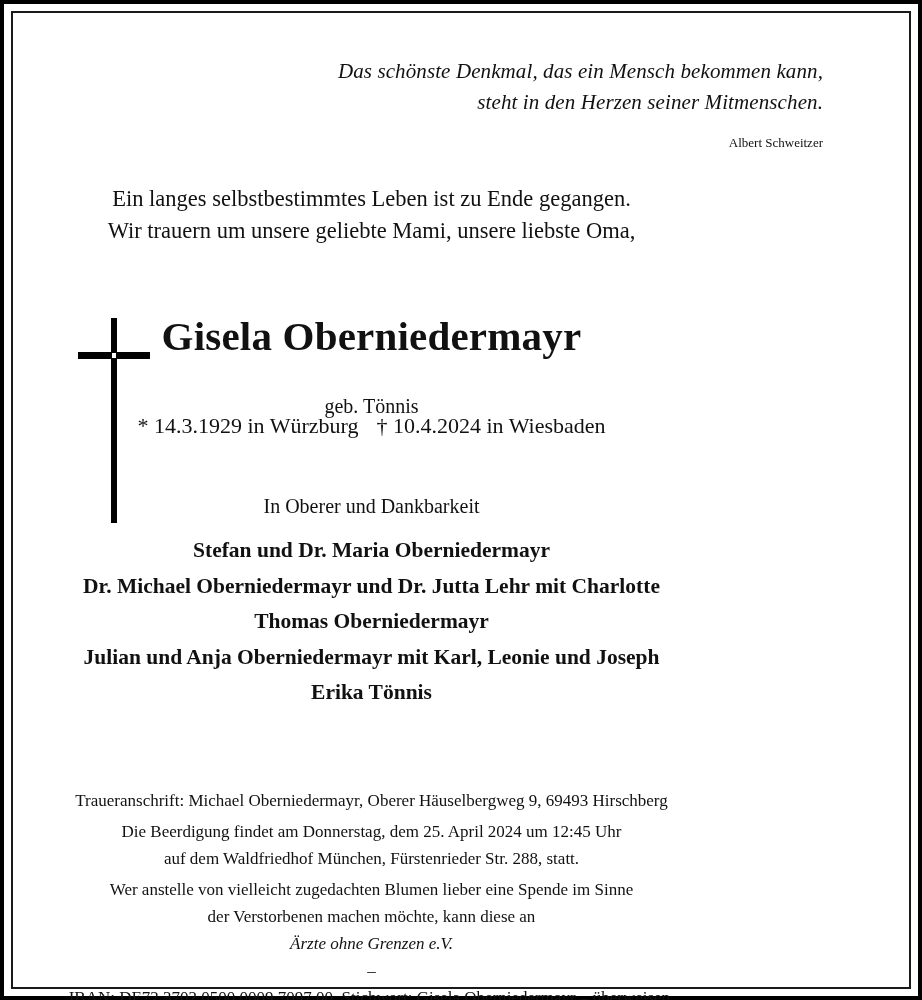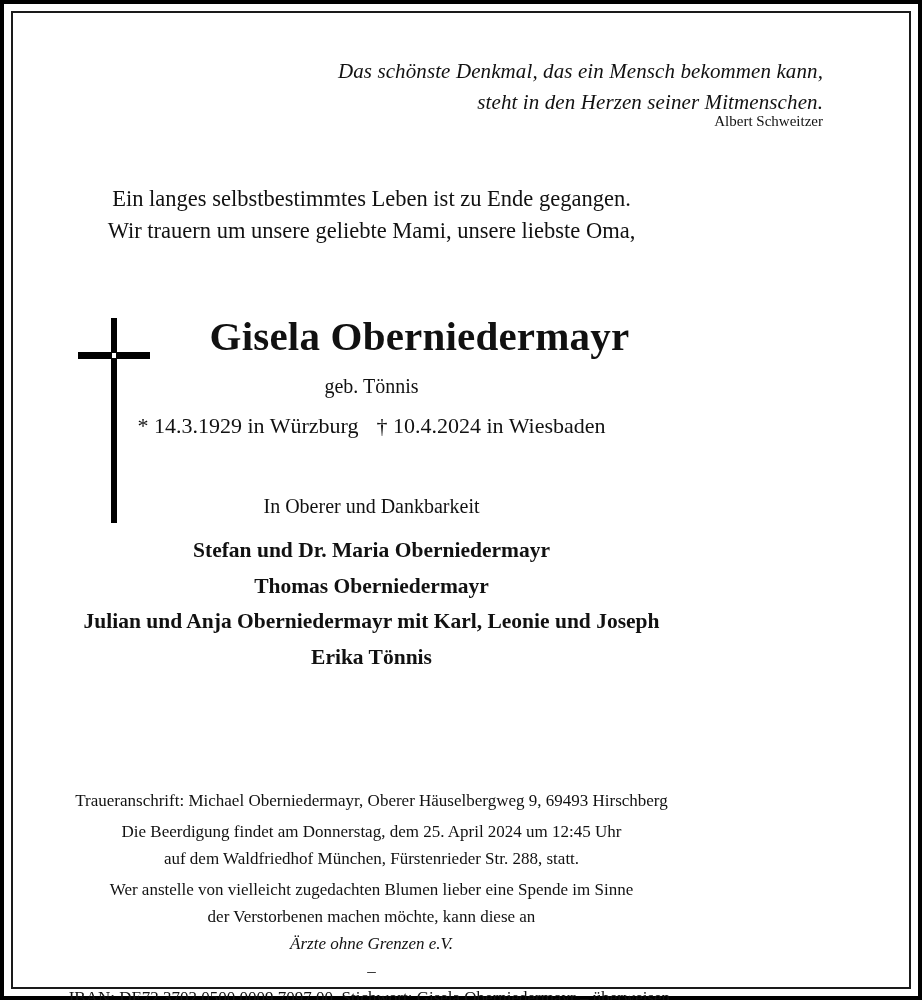--- a/index.html
+++ b/index.html
@@ -36,22 +36,22 @@
     text-align: right;
     font-style: italic;
     font-size: 21px;
     line-height: 31px;
     letter-spacing: 0.1px;
   }
   .quote-line { display: block; white-space: nowrap; }
   .quote-author {
     position: absolute;
     right: 99px;
-    top: 111px;
-    font-size: 15px;
+    top: 133px;
+    font-size: 13px;
     line-height: 20px;
     white-space: nowrap;
   }
   .centered {
     position: absolute;
     left: 0;
     width: 743px;
     text-align: center;
     white-space: nowrap;
   }
@@ -60,24 +60,23 @@
     font-size: 22.5px;
     line-height: 32px;
   }
   .intro span { display: block; }
   .deceased-name {
     top: 310px;
     font-size: 41px;
     line-height: 52px;
     font-weight: bold;
     letter-spacing: 0.2px;
-    padding-left: 48px;
   }
   .birth-name {
-    top: 372px;
+    top: 392px;
     font-size: 20px;
     line-height: 28px;
   }
   .dates {
     top: 410px;
     font-size: 22px;
     line-height: 32px;
   }
   .dates .sep { display: inline-block; width: 18px; }
   .love {
@@ -154,20 +153,21 @@
 <div class="centered deceased-name">Gisela Oberniedermayr</div>
 <div class="centered birth-name">geb. Tönnis</div>
 <div class="centered dates">
   <span>* 14.3.1929 in Würzburg</span><span class="sep"></span><span>† 10.4.2024 in Wiesbaden</span>
 </div>
 
 <div class="centered love">In Oberer und Dankbarkeit</div>
 
 <div class="centered mourners">
   <span>Stefan und Dr. Maria Oberniedermayr</span>
+  <span>Dr. Michael Oberniedermayr und Dr. Jutta Lehr mit Charlotte</span>
   <span>Thomas Oberniedermayr</span>
   <span>Julian und Anja Oberniedermayr mit Karl, Leonie und Joseph</span>
   <span>Erika Tönnis</span>
 </div>
 
 <div class="centered footer">
   <span>Traueranschrift: Michael Oberniedermayr, Oberer Häuselbergweg 9, 69493 Hirschberg</span>
   <span class="gap"></span>
   <span>Die Beerdigung findet am Donnerstag, dem 25. April 2024 um 12:45 Uhr</span>
   <span>auf dem Waldfriedhof München,  Fürstenrieder Str. 288, statt.</span>

